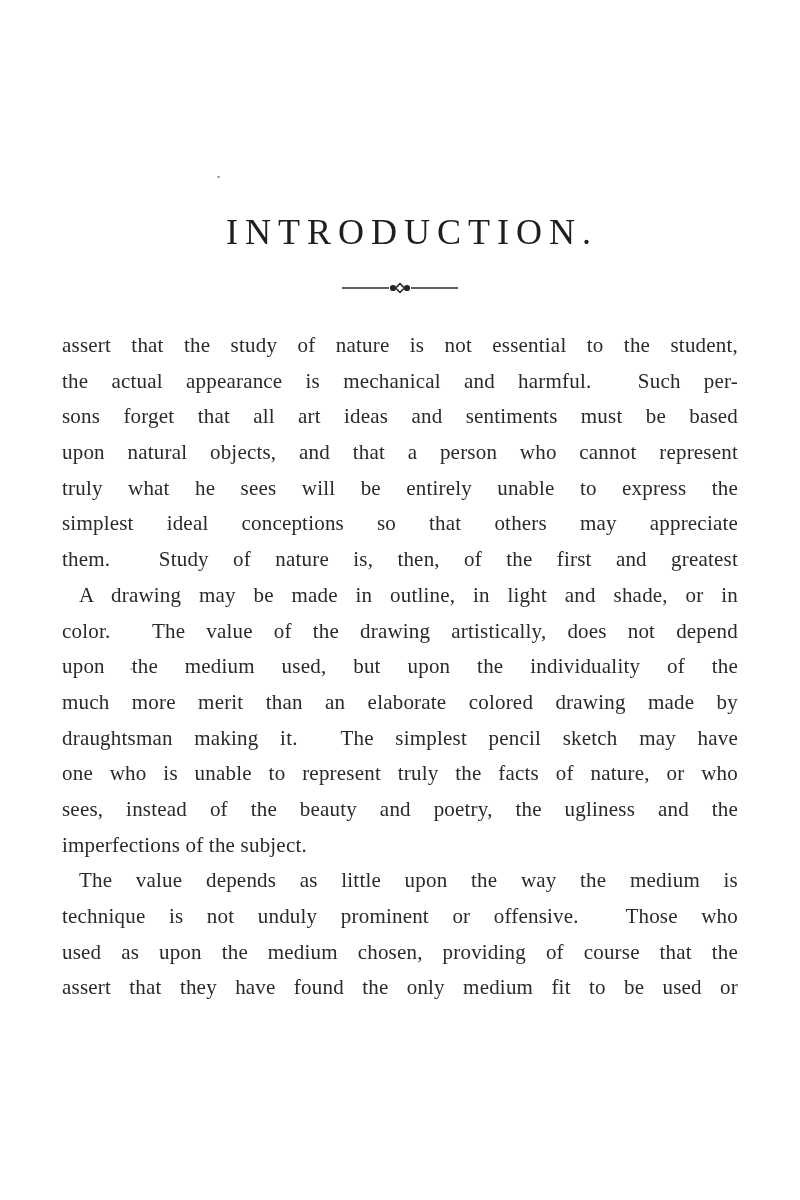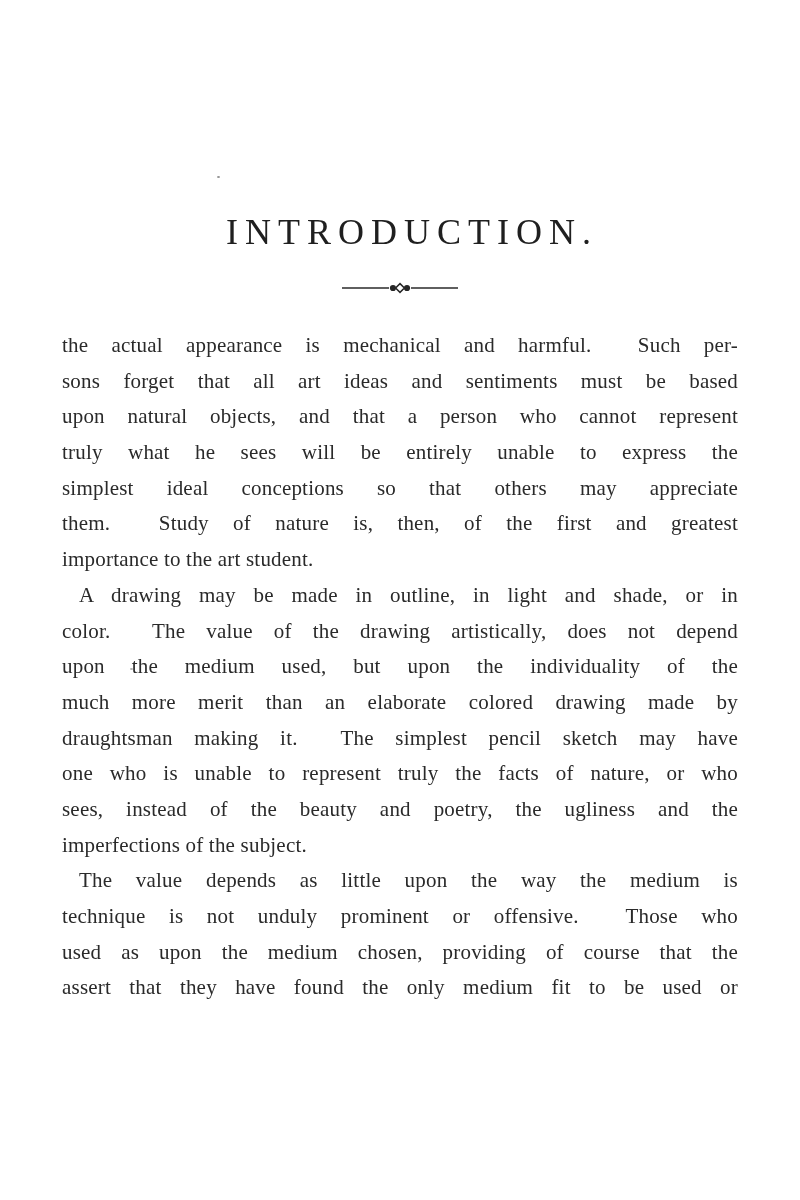--- a/index.html
+++ b/index.html
@@ -84,27 +84,27 @@
     <svg width="116" height="14" viewBox="0 0 116 14">
       <line x1="0" y1="7" x2="47" y2="7" stroke="#2a2a2a" stroke-width="1.6"></line>
       <line x1="69" y1="7" x2="116" y2="7" stroke="#2a2a2a" stroke-width="1.6"></line>
       <circle cx="51" cy="7" r="3.1" fill="#262626"></circle>
       <circle cx="65" cy="7" r="3.1" fill="#262626"></circle>
       <polygon points="58,2.6 62.4,7 58,11.4 53.6,7" fill="#ffffff" stroke="#262626" stroke-width="1.5"></polygon>
     </svg>
   </div>
 
   <div class="body-text" id="body-text">
+      <div class="line">assert that the study of nature is not essential to the student,</div>
       <div class="line">the actual appearance is mechanical and harmful.&nbsp; Such per-</div>
       <div class="line">sons forget that all art ideas and sentiments must be based</div>
       <div class="line">upon natural objects, and that a person who cannot represent</div>
       <div class="line">truly what he sees will be entirely unable to express the</div>
       <div class="line">simplest ideal conceptions so that others may appreciate</div>
       <div class="line">them.&nbsp; Study of nature is, then, of the first and greatest</div>
-      <div class="line endline">importance to the art student.</div>
       <div class="line indent">A drawing may be made in outline, in light and shade, or in</div>
       <div class="line">color.&nbsp; The value of the drawing artistically, does not depend</div>
       <div class="line">upon the medium used, but upon the individuality of the</div>
       <div class="line">much more merit than an elaborate colored drawing made by</div>
       <div class="line">draughtsman making it.&nbsp; The simplest pencil sketch may have</div>
       <div class="line">one who is unable to represent truly the facts of nature, or who</div>
       <div class="line">sees, instead of the beauty and poetry, the ugliness and the</div>
       <div class="line endline">imperfections of the subject.</div>
       <div class="line indent">The value depends as little upon the way the medium is</div>
       <div class="line">technique is not unduly prominent or offensive.&nbsp; Those who</div>

